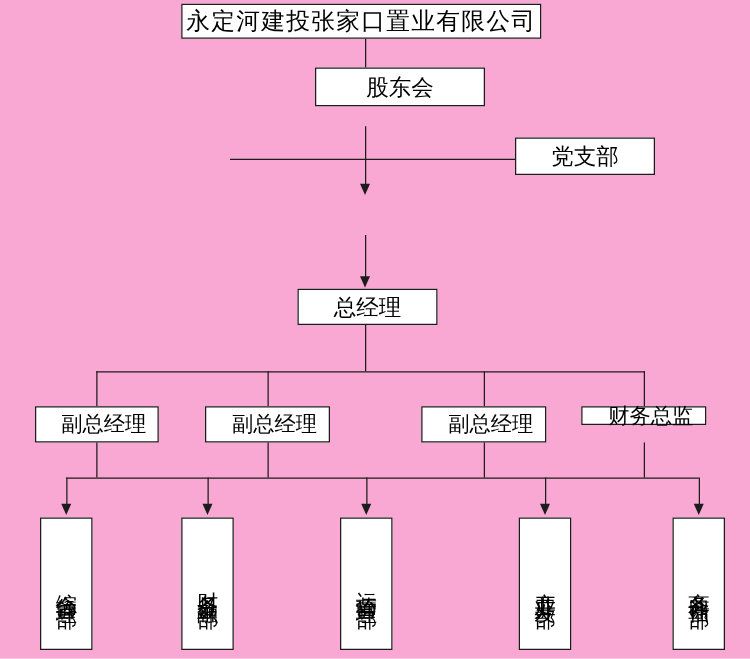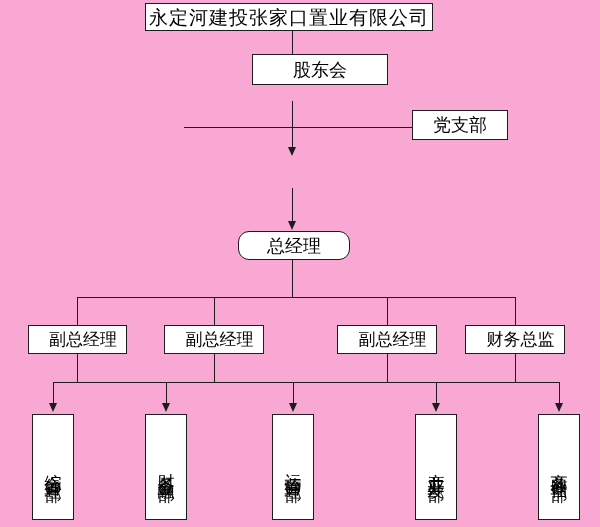--- a/index.html
+++ b/index.html
@@ -32,42 +32,42 @@
 <div id="stage">
 
   <div class="box title" style="left:145px;top:3px;width:288px;height:28px;">永定河建投张家口置业有限公司</div>
 
   <div class="vline" style="left:292px;top:31px;height:30px;"></div>
   <div class="arrowhead" style="left:288px;top:60px;"></div>
 
   <div class="box" style="left:237px;top:54px;width:136px;height:31px;margin-left:15px;">股东会</div>
 
   <div class="hline" style="left:184px;top:127px;width:228px;"></div>
-  <div class="box" style="left:412px;top:110px;width:96px;height:30px;">党支部</div>
+  <div class="box" style="left:412px;top:110px;width:112px;height:30px;">党支部</div>
 
   <div class="vline" style="left:292px;top:101px;height:47px;"></div>
   <div class="arrowhead" style="left:288px;top:147px;"></div>
 
 
   <div class="vline" style="left:292px;top:188px;height:34px;"></div>
   <div class="arrowhead" style="left:288px;top:221px;"></div>
 
-  <div class="box" style="left:238px;top:231px;width:112px;height:29px;border-radius:11px;">总经理</div>
+  <div class="box" style="left:238px;top:231px;width:112px;height:29px;">总经理</div>
 
   <div class="vline" style="left:292px;top:260px;height:37px;"></div>
   <div class="hline" style="left:77px;top:297px;width:439px;"></div>
   <div class="vline" style="left:77px;top:297px;height:28px;"></div>
   <div class="vline" style="left:214px;top:297px;height:28px;"></div>
   <div class="vline" style="left:387px;top:297px;height:28px;"></div>
   <div class="vline" style="left:515px;top:297px;height:28px;"></div>
 
   <div class="box small" style="left:28px;top:325px;width:99px;height:29px;">副总经理</div>
   <div class="box small" style="left:164px;top:325px;width:100px;height:29px;">副总经理</div>
   <div class="box small" style="left:337px;top:325px;width:100px;height:29px;">副总经理</div>
-  <div class="box small" style="left:465px;top:325px;width:100px;height:29px;">财务总监</div>
+  <div class="box small" style="left:465px;top:325px;width:100px;height:15px;">财务总监</div>
 
   <div class="vline" style="left:77px;top:354px;height:28px;"></div>
   <div class="vline" style="left:214px;top:354px;height:28px;"></div>
   <div class="vline" style="left:387px;top:354px;height:28px;"></div>
   <div class="vline" style="left:515px;top:354px;height:28px;"></div>
   <div class="hline" style="left:53px;top:382px;width:506px;"></div>
 
   <div class="vline" style="left:53px;top:382px;height:22px;"></div>
   <div class="arrowhead" style="left:49px;top:403px;"></div>
   <div class="vline" style="left:166px;top:382px;height:22px;"></div>

